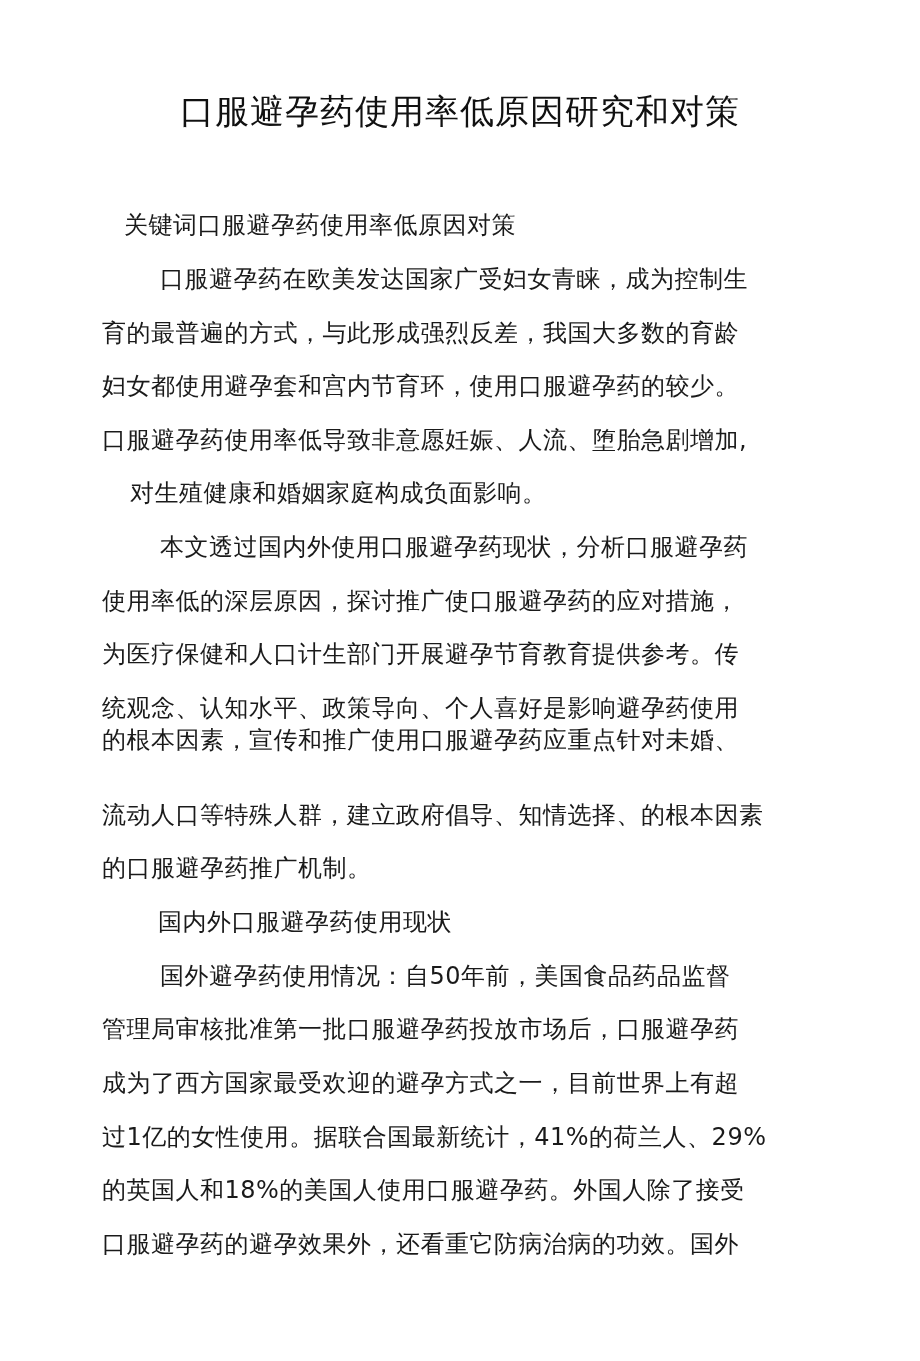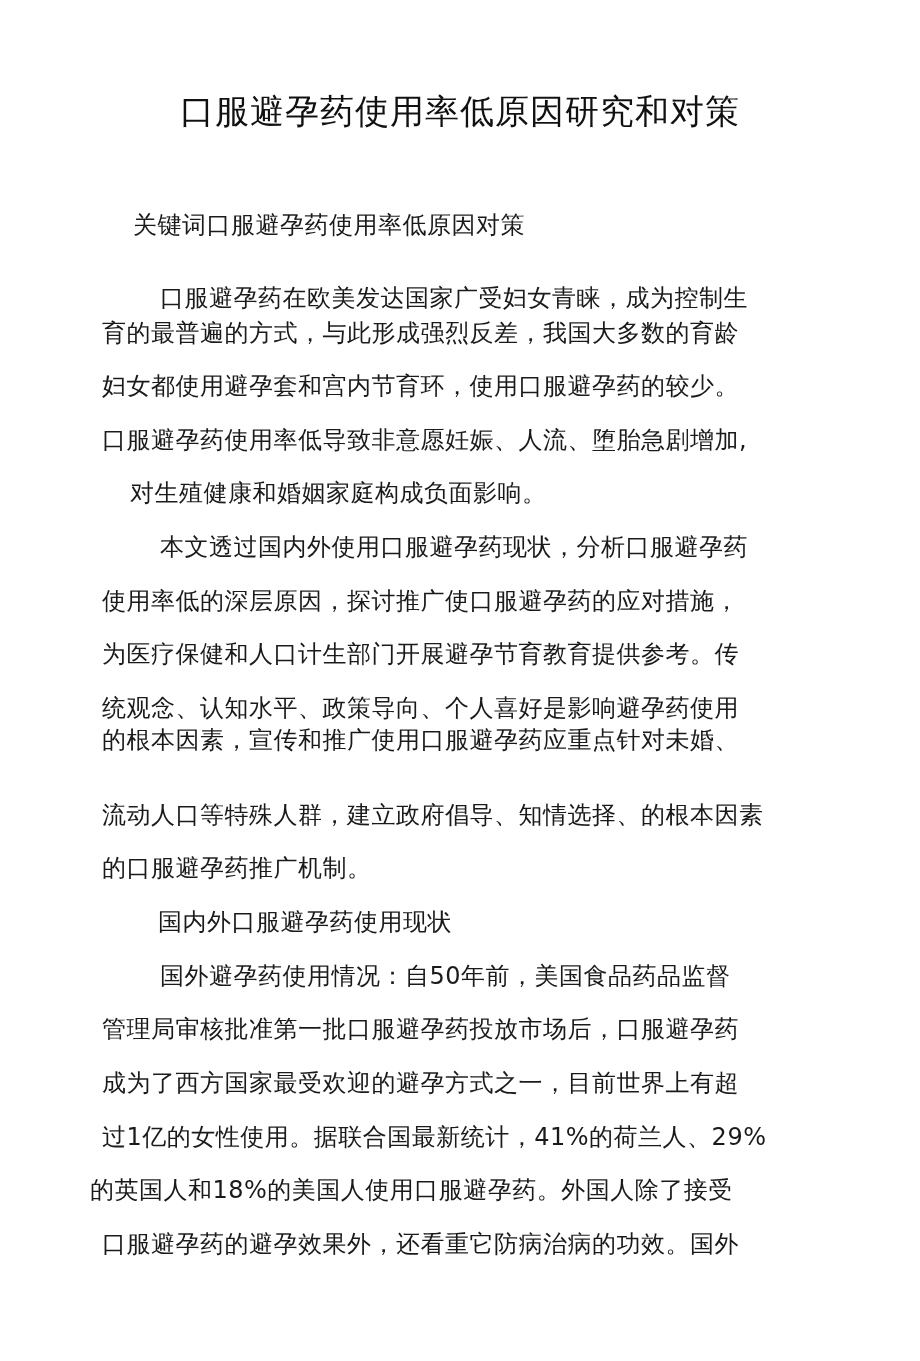--- a/index.html
+++ b/index.html
@@ -10,34 +10,34 @@
            font-size: 34px; line-height: 46px; letter-spacing: 1px; color: #111; }
   .line { position: absolute; left: 102px; font-size: 24px; line-height: 32px;
           white-space: nowrap; color: #1a1a1a; letter-spacing: 0.5px; }
 </style>
 </head>
 <body>
 
 <div class="page">
   <div class="title">口服避孕药使用率低原因研究和对策</div>
   <div id="body-lines">
-      <div class="line" style="top: 209px; left: 133px;">关键词口服避孕药使用率低原因对策</div>
-      <div class="line" style="top: 263px; left: 160px; margin-top: 19px;">口服避孕药在欧美发达国家广受妇女青睐，成为控制生</div>
+      <div class="line" style="top: 209px; left: 124px;">关键词口服避孕药使用率低原因对策</div>
+      <div class="line" style="top: 263px; left: 160px;">口服避孕药在欧美发达国家广受妇女青睐，成为控制生</div>
       <div class="line" style="top: 317px; left: 102px;">育的最普遍的方式，与此形成强烈反差，我国大多数的育龄</div>
       <div class="line" style="top: 370px; left: 102px;">妇女都使用避孕套和宫内节育环，使用口服避孕药的较少。</div>
       <div class="line" style="top: 424px; left: 102px;">口服避孕药使用率低导致非意愿妊娠、人流、堕胎急剧增加,</div>
       <div class="line" style="top: 477px; left: 102px; margin-left: 28px;">对生殖健康和婚姻家庭构成负面影响。</div>
       <div class="line" style="top: 531px; left: 160px;">本文透过国内外使用口服避孕药现状，分析口服避孕药</div>
       <div class="line" style="top: 585px; left: 102px;">使用率低的深层原因，探讨推广使口服避孕药的应对措施，</div>
       <div class="line" style="top: 638px; left: 102px;">为医疗保健和人口计生部门开展避孕节育教育提供参考。传</div>
       <div class="line" style="top: 692px; left: 102px;">统观念、认知水平、政策导向、个人喜好是影响避孕药使用</div>
       <div class="line" style="top: 724px; left: 102px;">的根本因素，宣传和推广使用口服避孕药应重点针对未婚、</div>
       <div class="line" style="top: 799px; left: 102px;">流动人口等特殊人群，建立政府倡导、知情选择、的根本因素</div>
       <div class="line" style="top: 852px; left: 102px;">的口服避孕药推广机制。</div>
       <div class="line" style="top: 906px; left: 158px;">国内外口服避孕药使用现状</div>
       <div class="line" style="top: 960px; left: 160px;">国外避孕药使用情况：自50年前，美国食品药品监督</div>
       <div class="line" style="top: 1013px; left: 102px;">管理局审核批准第一批口服避孕药投放市场后，口服避孕药</div>
       <div class="line" style="top: 1067px; left: 102px;">成为了西方国家最受欢迎的避孕方式之一，目前世界上有超</div>
       <div class="line" style="top: 1121px; left: 102px;">过1亿的女性使用。据联合国最新统计，41%的荷兰人、29%</div>
-      <div class="line" style="top: 1174px; left: 90px;">的英国人和18%的美国人使用口服避孕药。外国人除了接受</div>
+      <div class="line" style="top: 1174px; left: 102px;">的英国人和18%的美国人使用口服避孕药。外国人除了接受</div>
       <div class="line" style="top: 1228px; left: 102px;">口服避孕药的避孕效果外，还看重它防病治病的功效。国外</div>
     </div>
 </div>
 
 </body></html>

